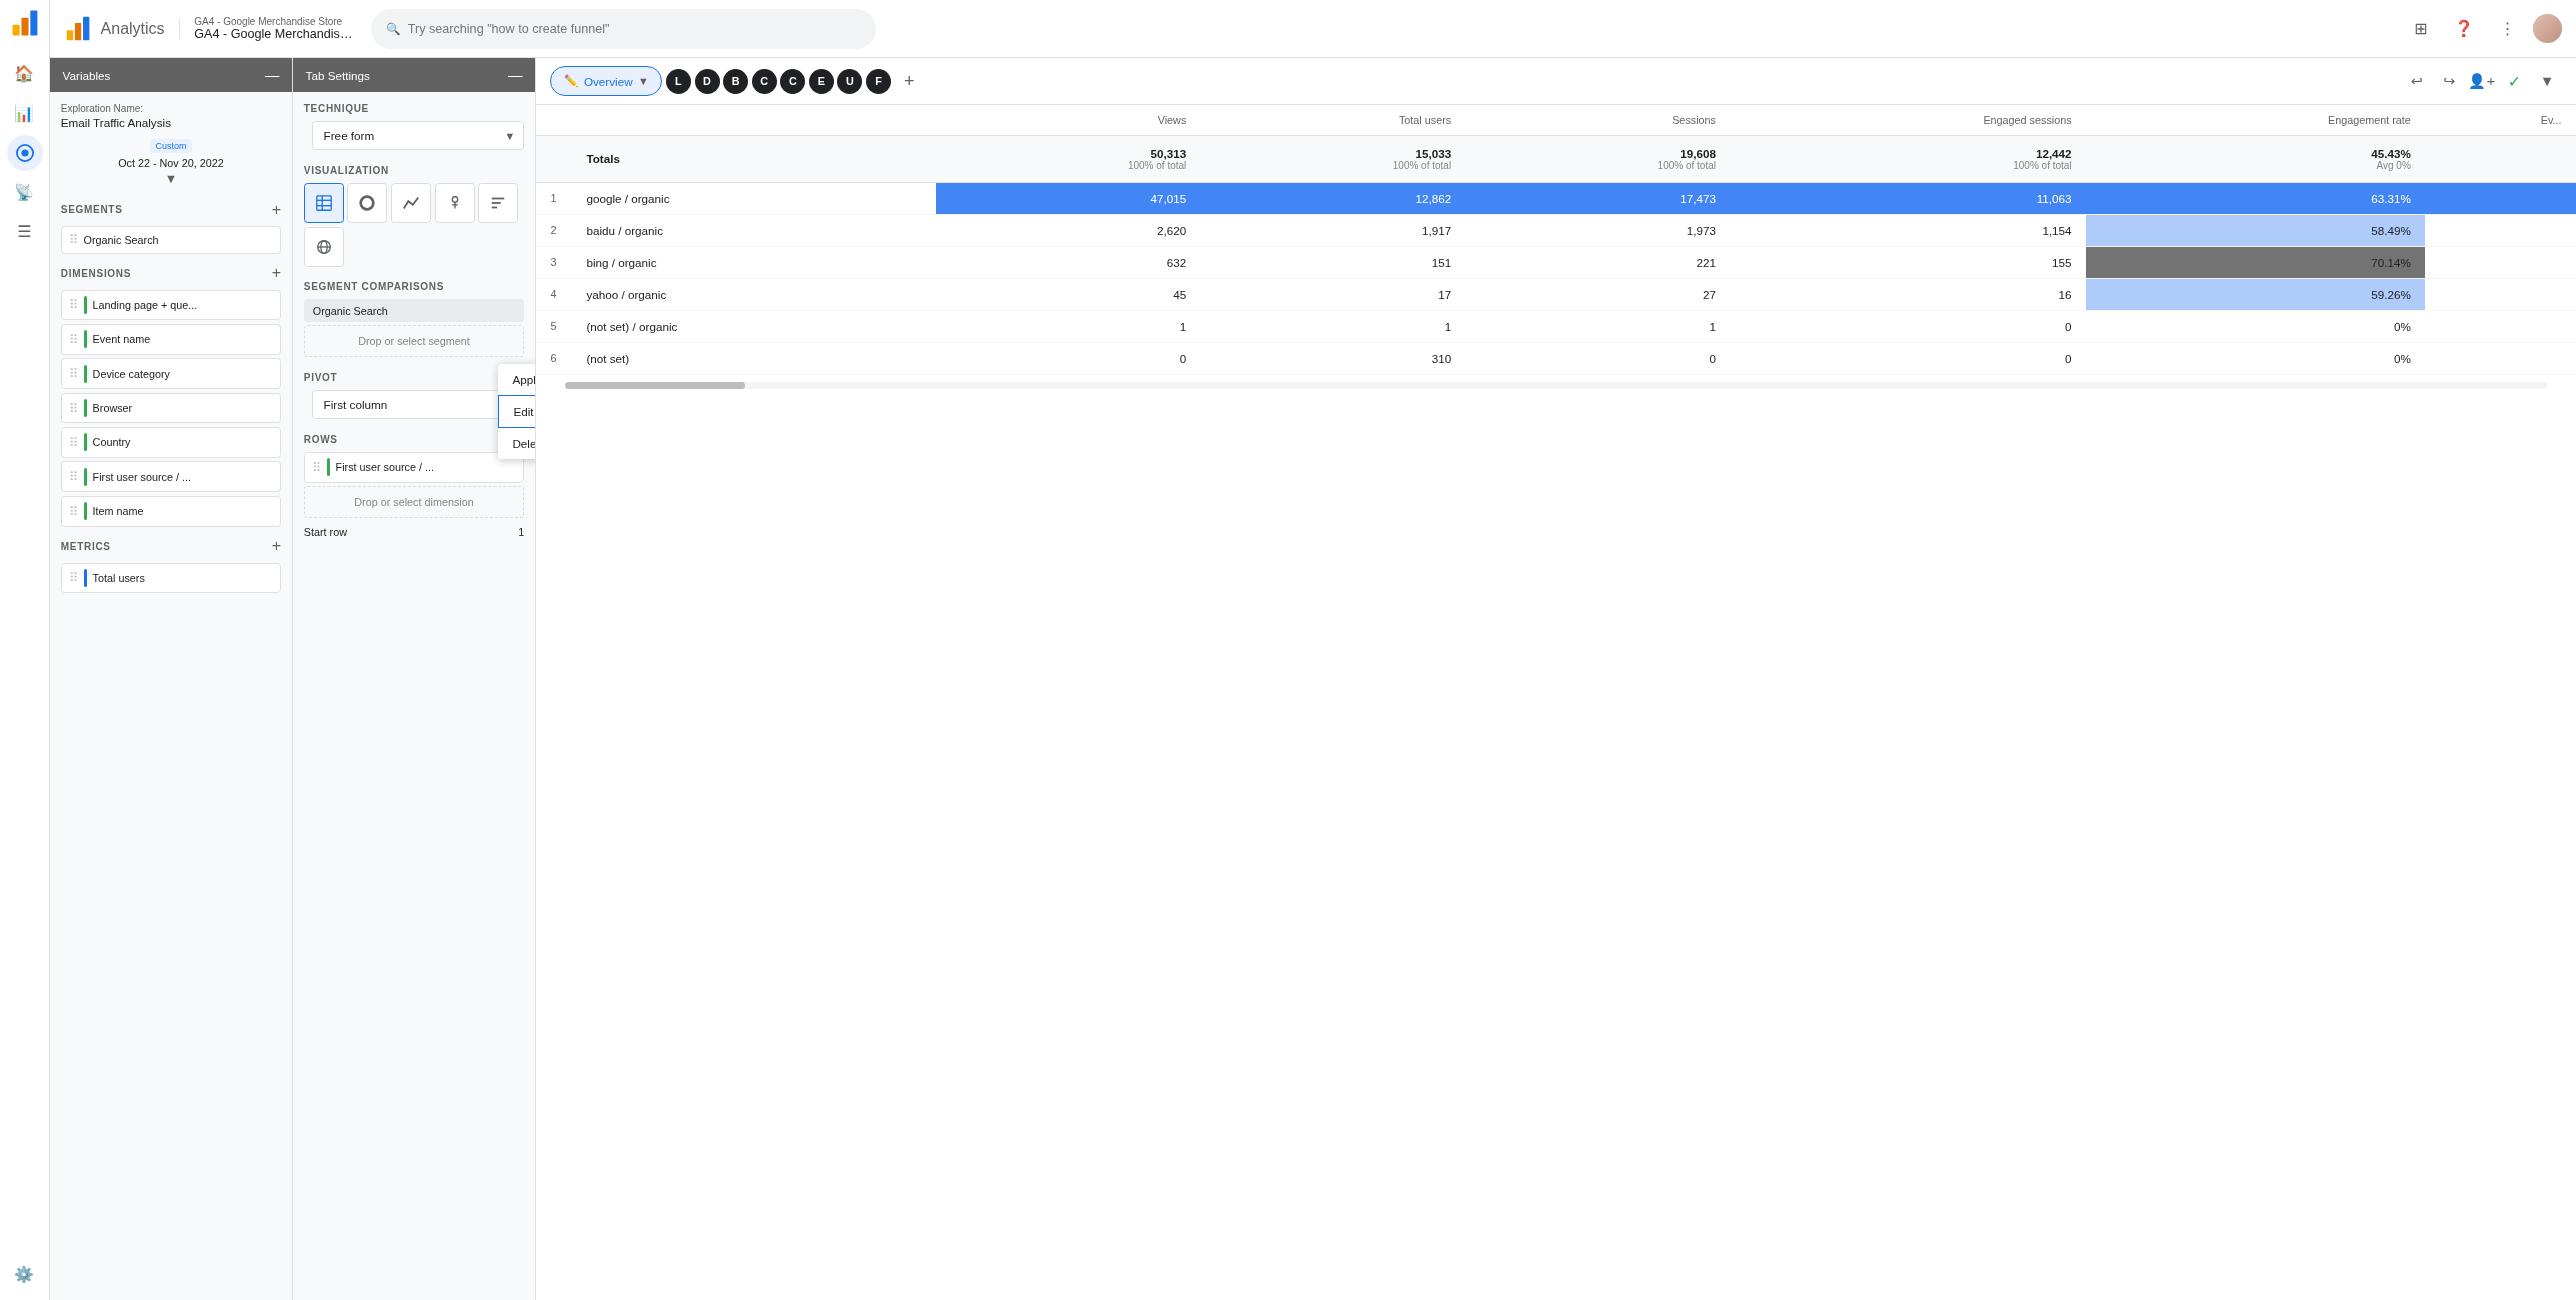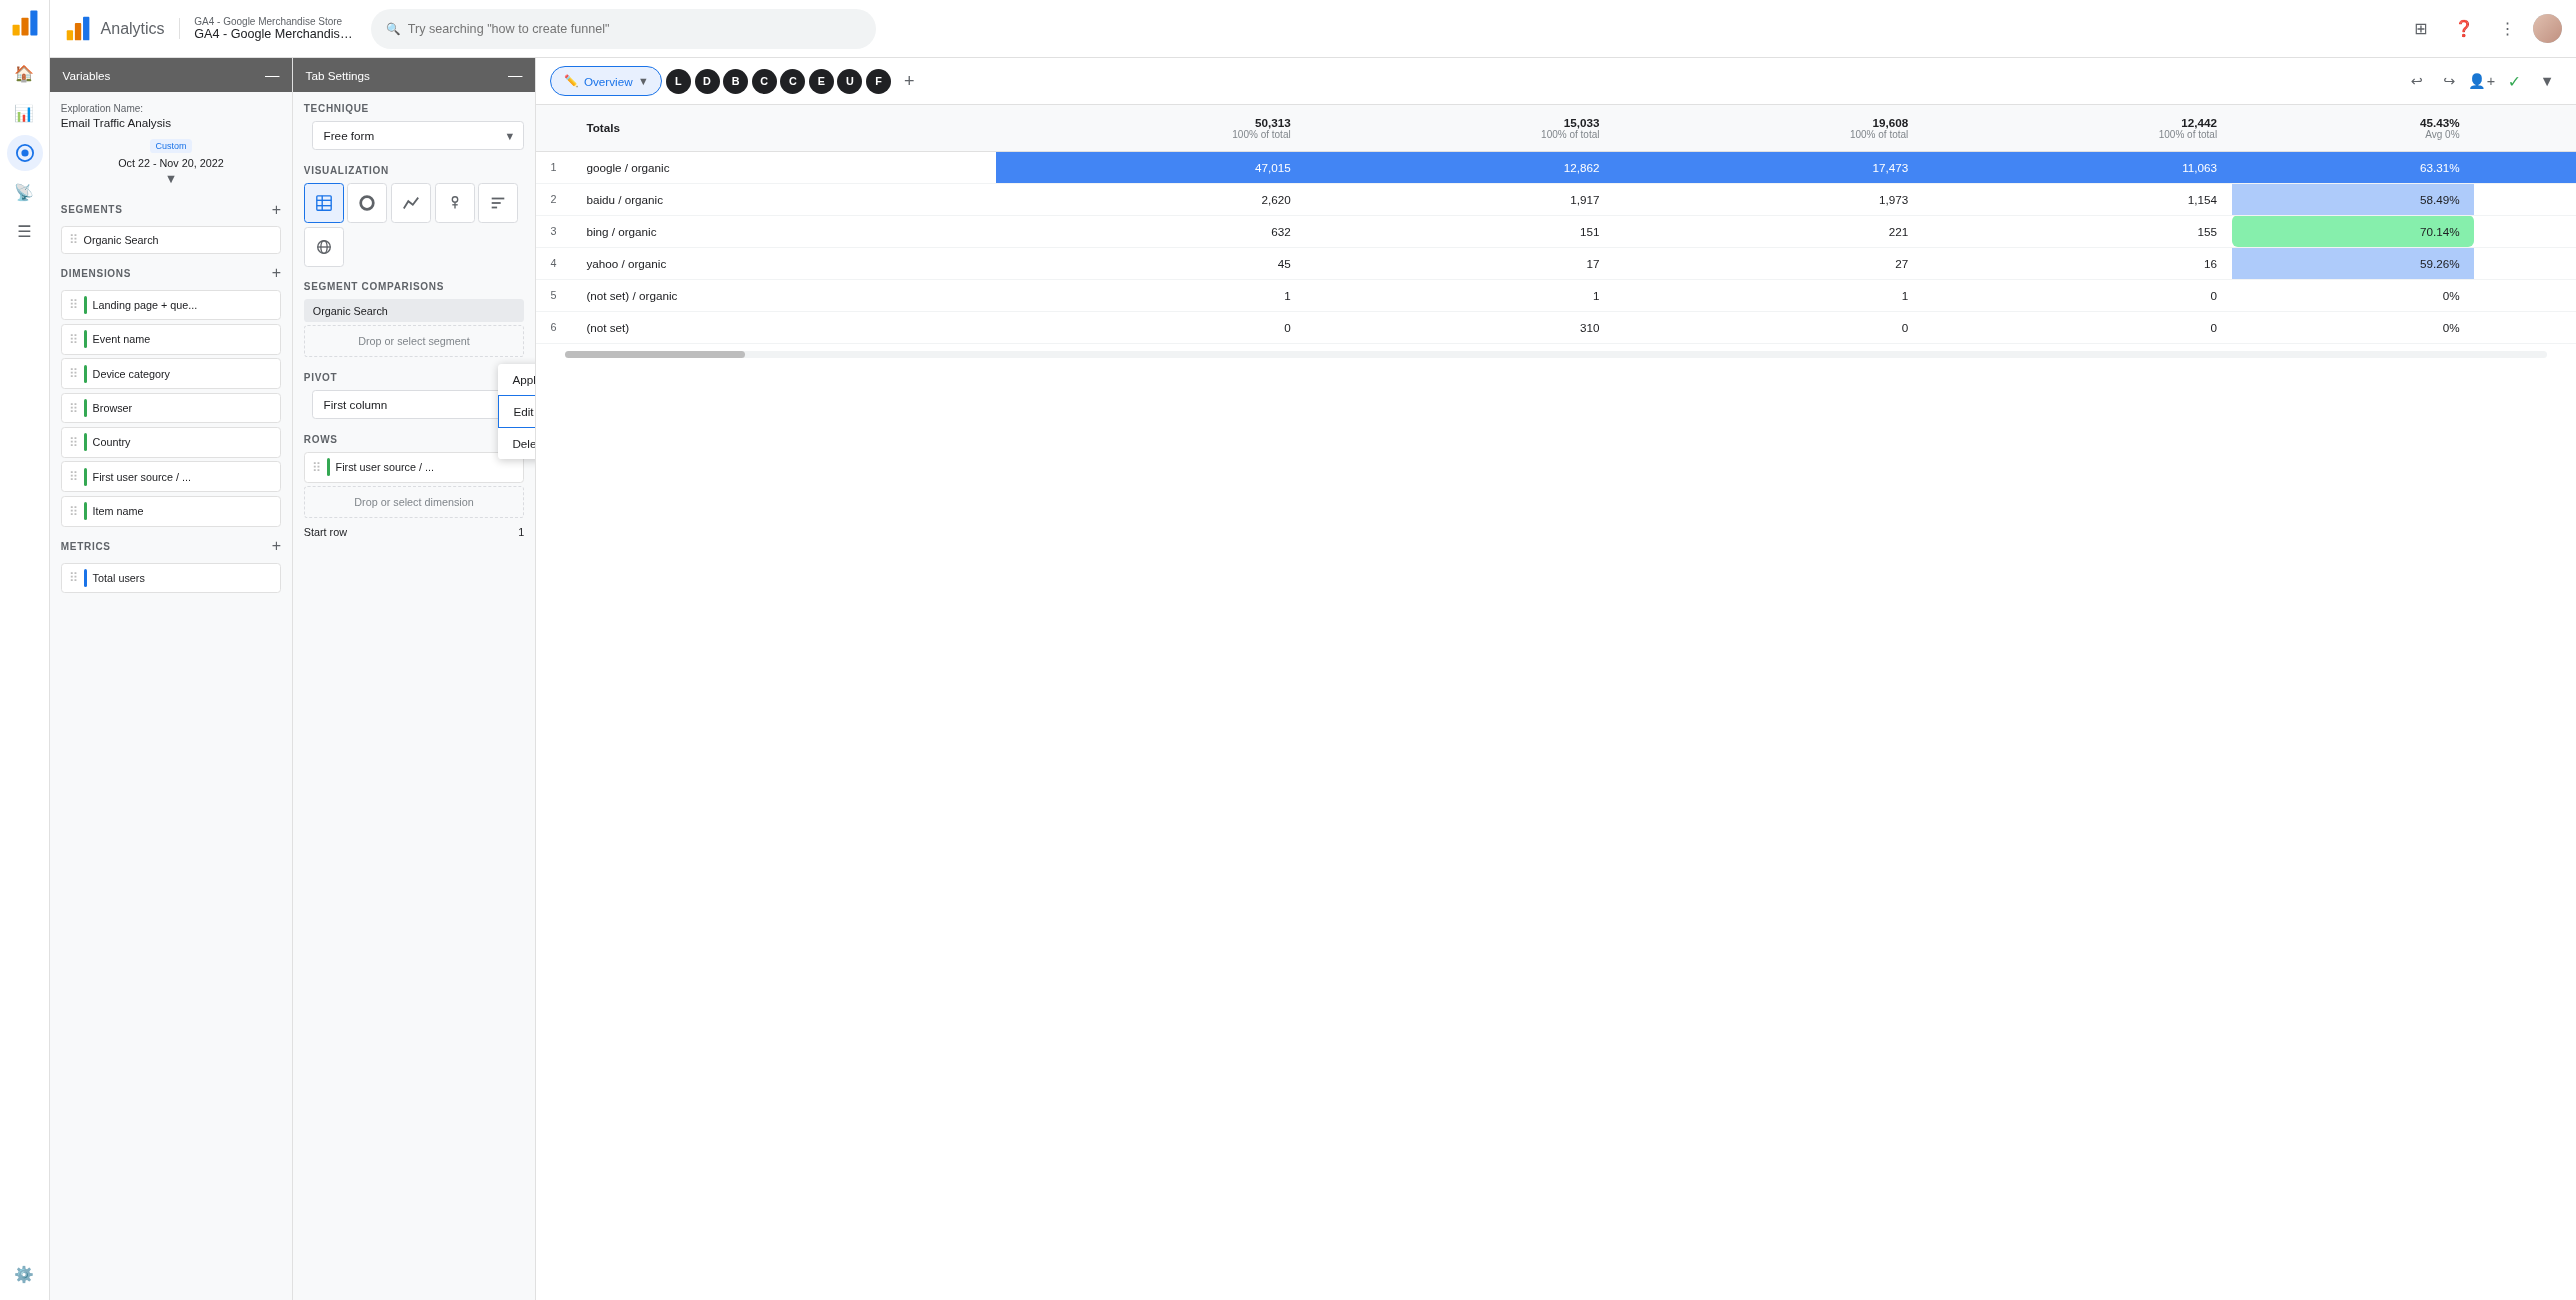--- a/index.html
+++ b/index.html
@@ -419,20 +419,30 @@
             <button class="tab-action-btn">↪</button>
             <button class="tab-action-btn">👤+</button>
             <button class="tab-action-btn green" style="color: #34a853; font-size: 16px;">✓</button>
             <button class="tab-action-btn">▼</button>
           </div>
         </div>
 
         <div class="data-table-container">
           <table>
             <thead>
+              <tr>
+                <th></th>
+                <th style="text-align: left;"></th>
+                <th style="cursor: pointer;">Views</th>
+                <th style="cursor: pointer;">Total users</th>
+                <th style="cursor: pointer;">Sessions</th>
+                <th style="cursor: pointer;">Engaged sessions</th>
+                <th style="cursor: pointer;">Engagement rate</th>
+                <th style="cursor: pointer;">Ev...</th>
+              </tr>
             </thead>
             <tbody>
 
               <tr class="totals-row">
                 <td></td>
                 <td style="font-weight: 600;">
                   <span>Totals</span>
                 </td>
                 <td>
                   <span style="font-weight: 600; display: block;">50,313</span>
@@ -479,21 +489,21 @@
                 <td></td>
               </tr>
 
               <tr>
                 <td>3</td>
                 <td style="color: #202124;">bing / organic</td>
                 <td>632</td>
                 <td>151</td>
                 <td>221</td>
                 <td>155</td>
-                <td style="background: #86efac; color: #202124; border-radius: 6px;">70.14%</td>
+                <td style="background: #737373; color: #202124;">70.14%</td>
                 <td></td>
               </tr>
 
               <tr>
                 <td>4</td>
                 <td style="color: #202124;">yahoo / organic</td>
                 <td>45</td>
                 <td>17</td>
                 <td>27</td>
                 <td>16</td>

